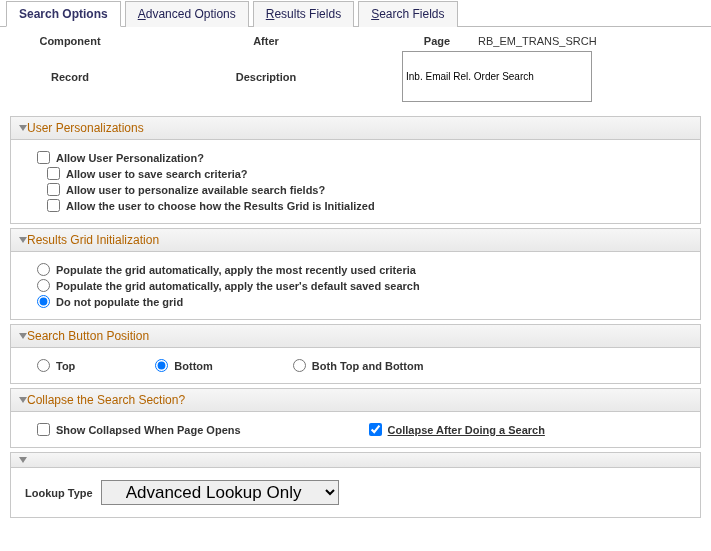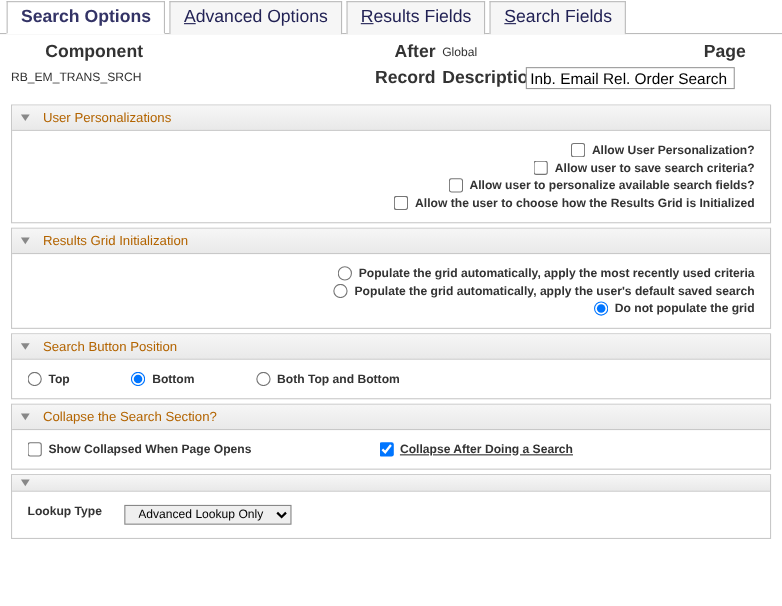--- a/index.html
+++ b/index.html
@@ -17,94 +17,92 @@
     padding: 0 6px;
   }
   .tab {
     padding: 5px 12px;
     border: 1px solid #bbb;
     border-bottom: none;
     background: #f6f6f6;
     margin-right: 4px;
     cursor: pointer;
     color: #225;
-    font-size: 16px;
+    font-size: 12px;
     position: relative;
     top: 1px;
   }
   .tab.active {
     background: #fff;
     font-weight: bold;
     color: #336;
     border-bottom: 1px solid #fff;
   }
   .tab-underline { text-decoration: underline; }
   .header-grid {
     display: grid;
     grid-template-columns: 120px 260px 70px 200px;
     gap: 4px 6px;
     padding: 8px 10px 6px 10px;
     align-items: center;
   }
-  .header-grid .lbl { text-align: right; font-weight: bold; color: #333; font-size:16px;}
+  .header-grid .lbl { text-align: center; font-weight: bold; color: #333; font-size:11px;}
   .header-grid .val { text-align: left; }
   .desc-input {
     width: 190px;
     border: 1px solid #999;
-    font-size: 14px;
-    padding: 1px 3px;
+    font-size: 10px;
+    padding: 19px 3px;
   }
   .section { margin: 4px 10px; border: 1px solid #c8c8c8; }
   .section-header {
     background: linear-gradient(#f6f6f6,#e9e9e9);
     border-bottom: 1px solid #c8c8c8;
     padding: 4px 8px;
     color: #b36400;
     font-size: 12px;
     display:flex;
     align-items:center;
-    gap:12px;
+    gap:0;
   }
   .tri {
     width:0;height:0;
     border-left:4px solid transparent;
     border-right:4px solid transparent;
     border-top:6px solid #888;
     display:inline-block;
   }
   .section-body { padding: 8px 14px; }
   .check-row, .radio-row {
     display:flex;
     align-items:center;
     gap:6px;
-    margin: 3px 0;
+    margin: 3px 12px;
     font-weight: bold;
     color:#333;
-    justify-content:flex-end;
   }
   .indent1 { margin-left: 22px; }
   .row-inline { display:flex; gap:56px; align-items:center;}
-  .lookup-row { display:flex; gap:20px; padding:4px 0;}
-  select { font-size:11px; border:1px solid #888; padding:1px 8px;}
+  .lookup-row { display:flex; align-items:center; gap:8px; padding:4px 0;}
+  select { font-size:17px; border:1px solid #888; padding:1px 20px;}
   input[type=checkbox],input[type=radio]{ margin:0; }
 </style>
 </head>
 <body>
 
 <div class="tabs">
   <div class="tab active">Search Options</div>
   <div class="tab"><span class="tab-underline">A</span>dvanced Options</div>
   <div class="tab"><span class="tab-underline">R</span>esults Fields</div>
   <div class="tab"><span class="tab-underline">S</span>earch Fields</div>
 </div>
 
 <div class="header-grid">
   <div class="lbl">Component</div>
   <div class="lbl">After</div>
-  <div class="val">Global</div>
 
   <div class="lbl">Page</div>
   <div class="val">RB_EM_TRANS_SRCH</div>
   <div class="lbl">Record</div>
 
   <div class="lbl">Description</div>
   <div class="val"><input class="desc-input" value="Inb. Email Rel. Order Search" style=""></div>
   <div></div>
     <div></div>
 </div>

